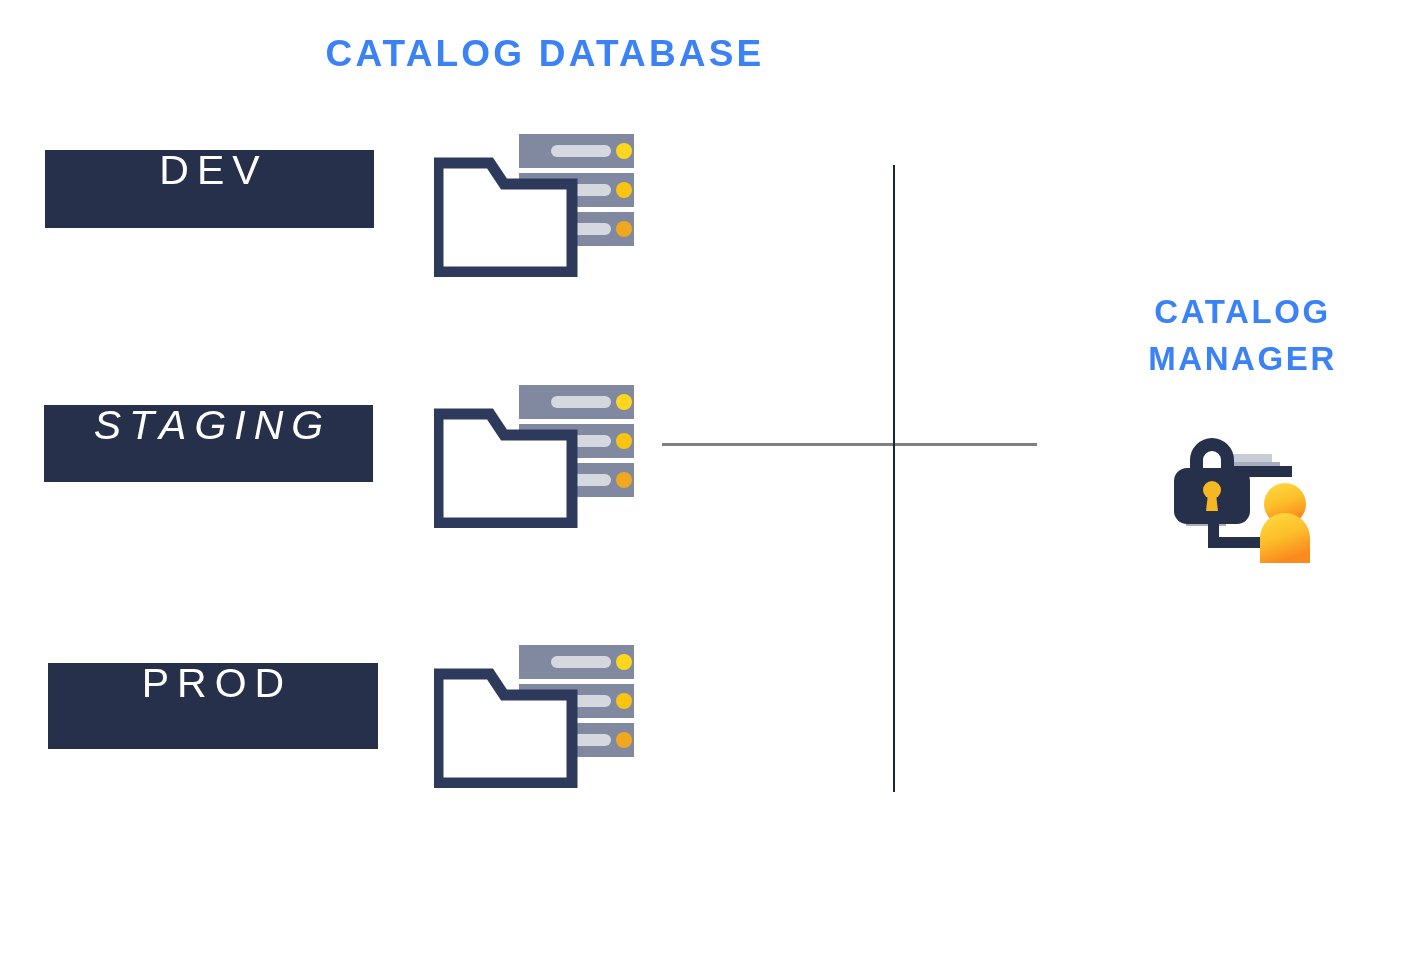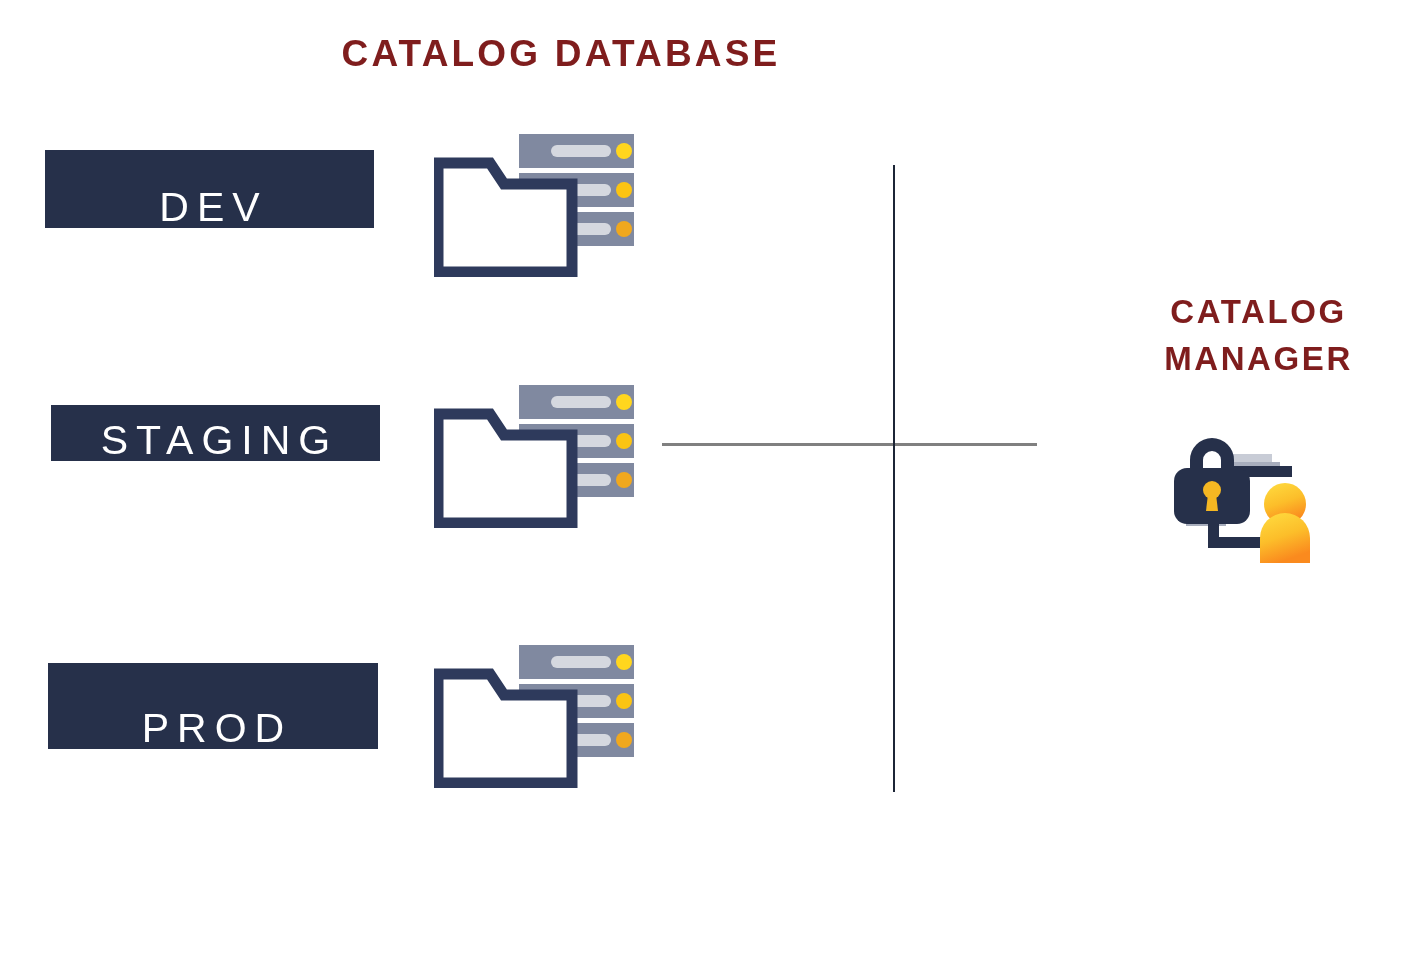--- a/index.html
+++ b/index.html
@@ -15,23 +15,22 @@
     width: 1412px;
     height: 958px;
     background: #ffffff;
     overflow: hidden;
   }
 
   
   .section-title {
     position: absolute;
     font-weight: bold;
-    color: #7f1d1d;
+    color: #3b82f6;
     white-space: nowrap;
-    padding-left: 16px;
   }
   #catalog-database-title {
     left: 0;
     top: 33px;
     width: 1090px;
     text-align: center;
     font-size: 37px;
     letter-spacing: 3.2px;
   }
   #catalog-manager-title {
@@ -45,33 +44,33 @@
   }
   #catalog-manager-title .cm-line {
     display: block;
   }
 
   
   .env-box {
     position: absolute;
     background: #26304A;
     display: flex;
-    align-items: flex-end;
+    align-items: flex-start;
     justify-content: center;
   }
   .env-label {
     color: #ffffff;
     font-size: 41px;
     font-weight: 400;
     letter-spacing: 8px;
     text-indent: 8px;
     line-height: 1;
   }
   #env-box-dev      { left: 45px; top: 150px; width: 329px; height: 78px; }
-  #env-box-staging  { left: 51px; top: 405px; width: 329px; height: 56px; }
+  #env-box-staging  { left: 44px; top: 405px; width: 329px; height: 77px; font-style: italic; }
   #env-box-prod     { left: 48px; top: 663px; width: 330px; height: 86px; }
 
   
   .db-icon {
     position: absolute;
     width: 200px;
     height: 145px;
   }
   #db-icon-dev     { left: 434px; top: 132px; }
   #db-icon-staging { left: 434px; top: 383px; }

